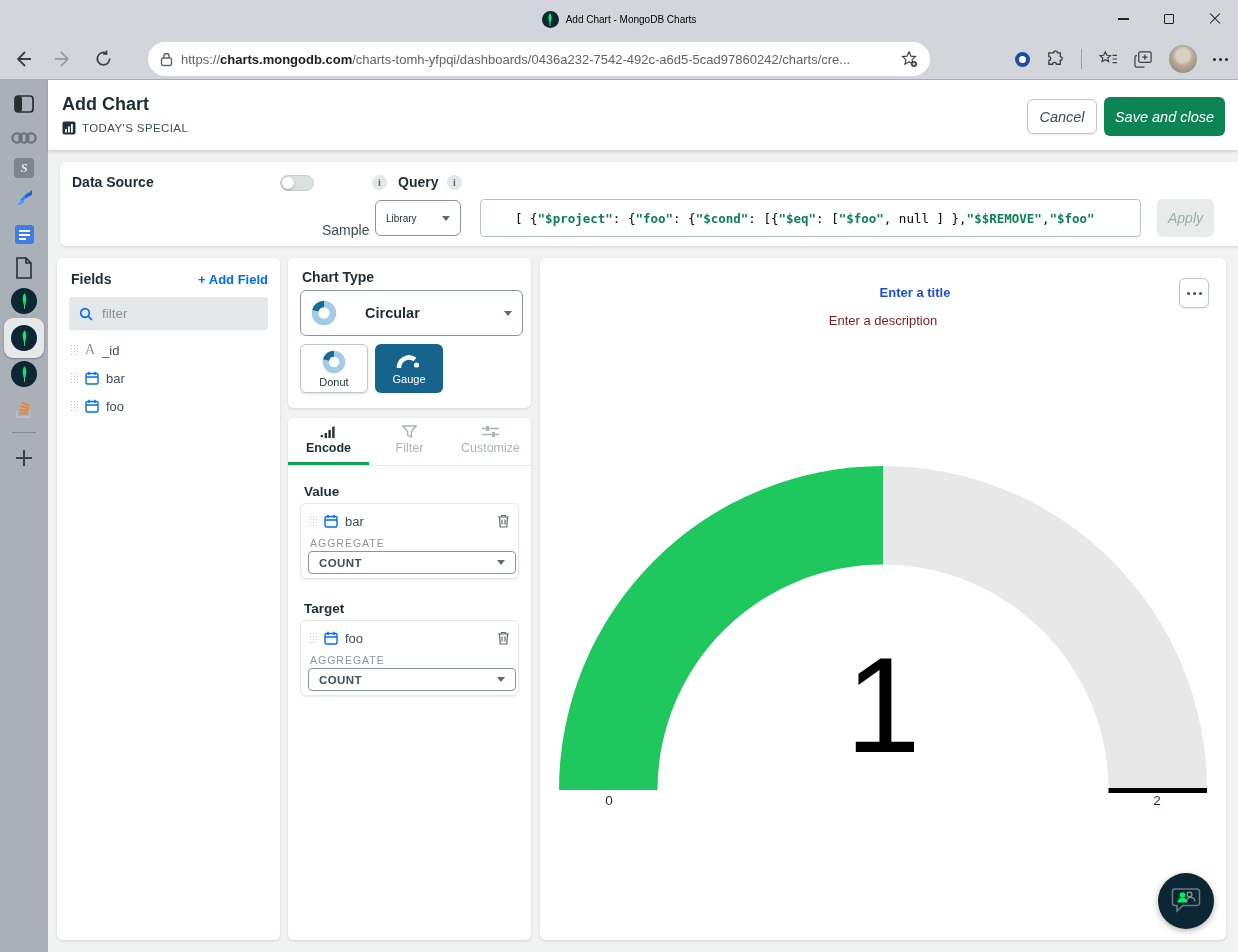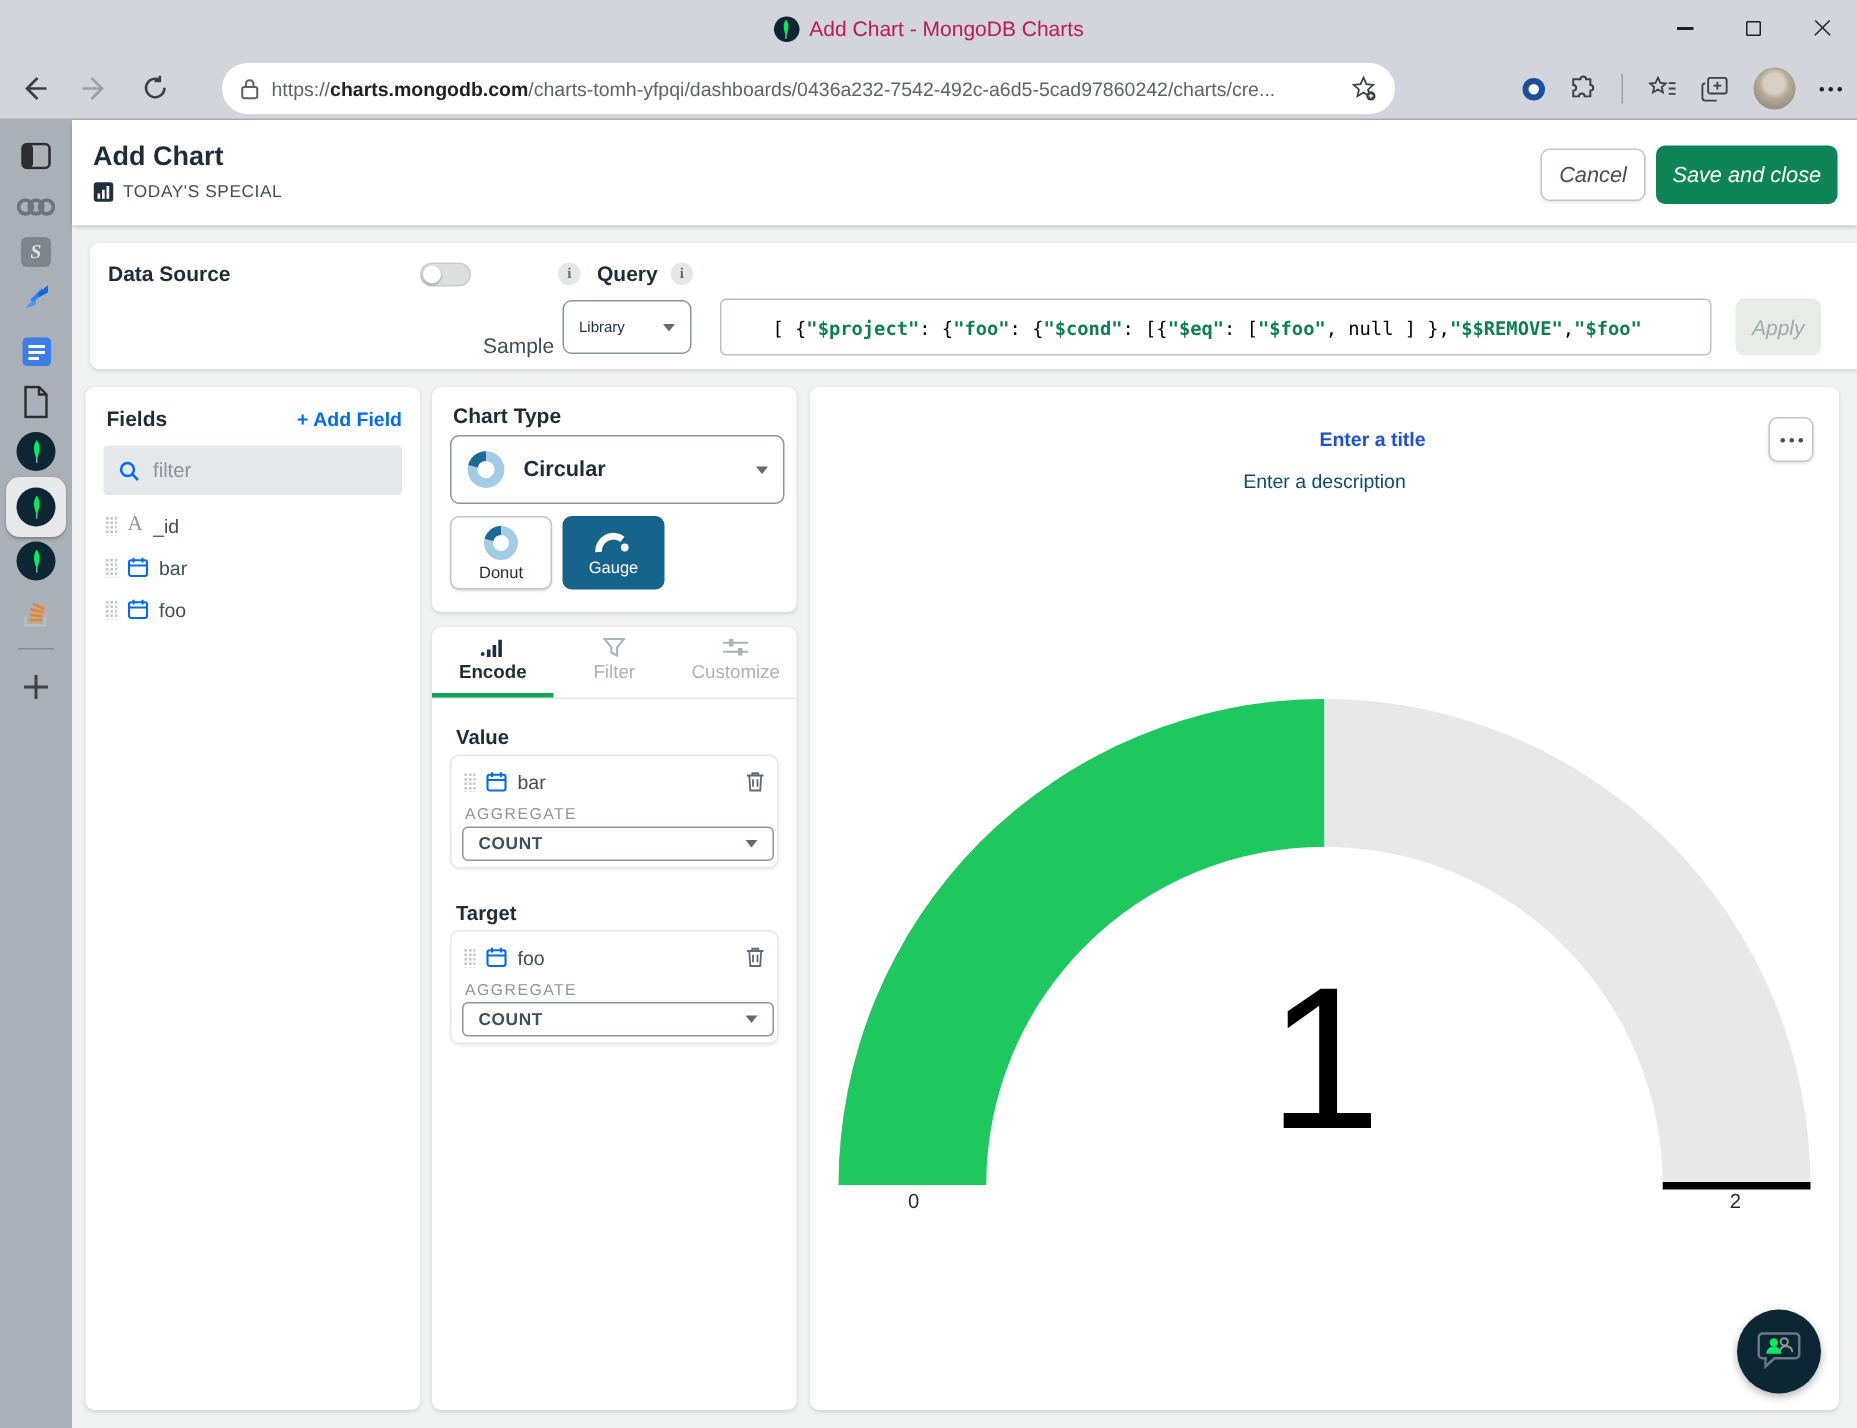--- a/index.html
+++ b/index.html
@@ -2,21 +2,21 @@
 <html><head>
 <meta charset="utf-8">
 <style>
   * { margin:0; padding:0; box-sizing:border-box; }
   html,body { width:1238px; height:952px; overflow:hidden; }
   body { font-family:"Liberation Sans", sans-serif; background:#f1f3f3; position:relative; }
 
   
   .titlebar { position:absolute; left:0; top:0; width:1238px; height:38px; background:#d2d5db;
     display:flex; align-items:center; justify-content:center; gap:7px; }
-  .titlebar-text { font-size:14px; color:#be185d; }
+  .titlebar-text { font-size:10px; color:#000000; }
   .win-controls { position:absolute; right:0; top:0; height:38px; display:flex; }
   .win-btn { width:46px; height:38px; display:flex; align-items:center; justify-content:center; }
   .glyph-min { width:11px; height:1.5px; background:#1e2226; }
   .glyph-max { width:10px; height:10px; border:1.2px solid #1e2226; border-radius:1px; }
   .glyph-close { position:relative; width:12px; height:12px; }
   .glyph-close:before,.glyph-close:after { content:""; position:absolute; left:-1px; top:5px; width:14px; height:1.4px; background:#1e2226; }
   .glyph-close:before { transform:rotate(45deg);} .glyph-close:after { transform:rotate(-45deg);}
 
   .toolbar { position:absolute; left:0; top:38px; width:1238px; height:42px; background:#d2d5db;
     border-bottom:1px solid #a9adb4; display:flex; align-items:center; }
@@ -87,21 +87,21 @@
     font-family:"Liberation Sans",sans-serif; }
   .filter-box input::placeholder { color:#8a959b; }
   .field-row { position:absolute; left:13px; display:flex; align-items:center; gap:7px; height:16px; }
   .field-label { font-size:13px; color:#3d4f58; }
   .dotgrip { width:8px; height:13px; background-image:radial-gradient(#c4cac9 0.9px, transparent 1px); background-size:3px 3px; }
   .str-ico { font-family:"Liberation Serif",serif; font-size:14px; color:#8a959b; }
 
   
   .card-ctype { left:240px; top:108px; width:243px; height:150px; }
   .ctype-title { position:absolute; left:14px; top:11px; }
-  .ctype-select { left:12px; top:32px; width:223px; height:46px; gap:12px; font-size:14.5px; font-weight:700; color:#1c2d38; }
+  .ctype-select { left:12px; top:32px; width:223px; height:46px; gap:28px; font-size:14.5px; font-weight:700; color:#1c2d38; }
   .variant-btn { position:absolute; top:86px; width:68px; height:49px; border-radius:6px; display:flex; flex-direction:column;
     align-items:center; justify-content:center; gap:2px; font-size:11px; cursor:pointer; }
   .v-donut { left:12px; background:#fff; border:1px solid #c1c7c6; box-shadow:0 1px 2px rgba(0,0,0,.15); color:#1c2d38; }
   .v-gauge { left:87px; background:#16638c; color:#fff; }
 
   
   .card-encode { left:240px; top:268px; width:243px; height:522px; }
   .tabs { position:absolute; left:0; top:0; width:243px; height:44px; display:flex; }
   .tab { flex:1; display:flex; flex-direction:column; align-items:center; justify-content:center; gap:3px; font-size:12.5px; cursor:pointer; }
   .tab.active { color:#1c2d38; font-weight:700; } .tab.inactive { color:#a9b4b6; }
@@ -111,21 +111,21 @@
   .enc-card { position:absolute; left:12px; width:219px; height:76px; border:1px solid #e4e8e7; border-radius:6px; box-shadow:0 1px 2px rgba(0,0,0,.07); }
   .enc-field-row { position:absolute; left:8px; top:8px; right:8px; height:18px; display:flex; align-items:center; gap:7px; }
   .agg-label { position:absolute; left:9px; top:33px; font-size:10.5px; color:#8a959b; letter-spacing:1px; }
   .agg-select { left:7px; top:47px; width:208px; height:23px; border-radius:4px; font-size:11.5px; font-weight:700;
     color:#3d4f58; letter-spacing:.4px; }
   .trash { margin-left:auto; }
 
   
   .card-preview { left:492px; top:108px; width:686px; height:682px; }
   .pv-title { position:absolute; left:0; top:27px; width:686px; text-align:center; font-size:13px; font-weight:700; color:#1d4ed8;margin-left:32px; }
-  .pv-desc { position:absolute; left:0; top:55px; width:686px; text-align:center; font-size:13px; color:#0c4a6e; }
+  .pv-desc { position:absolute; left:0; top:55px; width:686px; text-align:center; font-size:13px; color:#7f1d1d; }
   .pv-menu { position:absolute; right:17px; top:20px; width:30px; height:30px; background:#fff; border:1px solid #c1c7c6;
     border-radius:6px; display:flex; align-items:center; justify-content:center; box-shadow:0 1px 2px rgba(0,0,0,.1); cursor:pointer; }
   .pv-menu .dots3 i { background:#3d4f58; }
   .gauge-wrap { position:absolute; left:3px; top:192px; width:680px; height:362px; }
 
   .chat-fab { position:absolute; left:1110px; top:723px; width:56px; height:56px; border-radius:50%; background:#0c2633;
     display:flex; align-items:center; justify-content:center; cursor:pointer; box-shadow:0 2px 6px rgba(0,0,0,.3); }
 </style>
 </head>
 <body>

